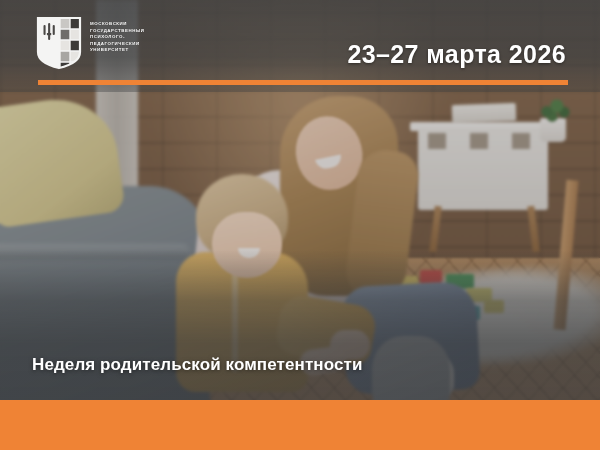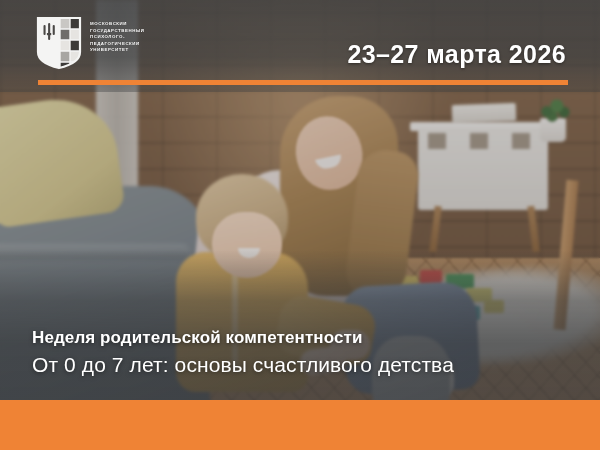--- a/index.html
+++ b/index.html
@@ -465,18 +465,17 @@
 УНИВЕРСИТЕТ</div>
     </div>
 
     <div id="date">23–27 марта 2026</div>
 
     <div id="rule"></div>
   </div>
 
   <div id="titles">
     <div id="title-main">Неделя родительской компетентности</div>
-    <div id="title-sub">От 0 до 7 лет: основы счастливого детства</div>
   </div>
 
   <div id="footer"></div>
 
 </div>
 
 </body></html>

